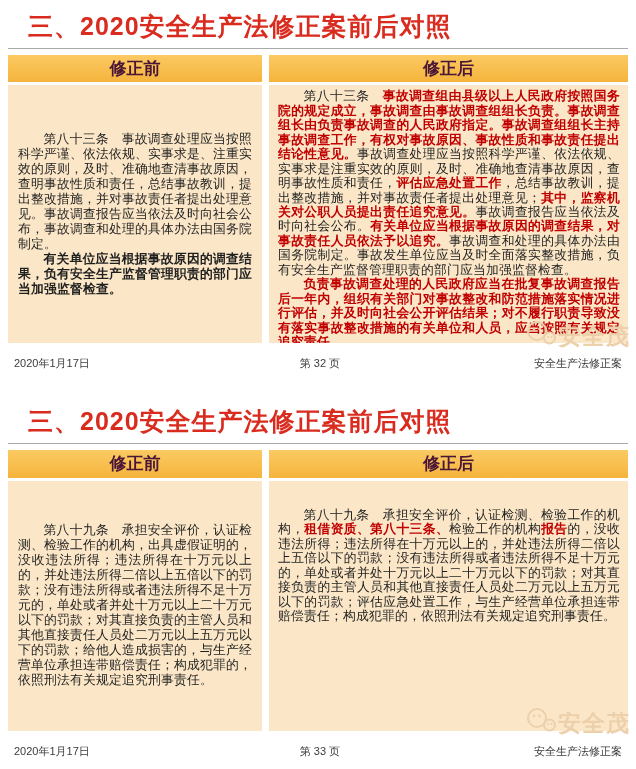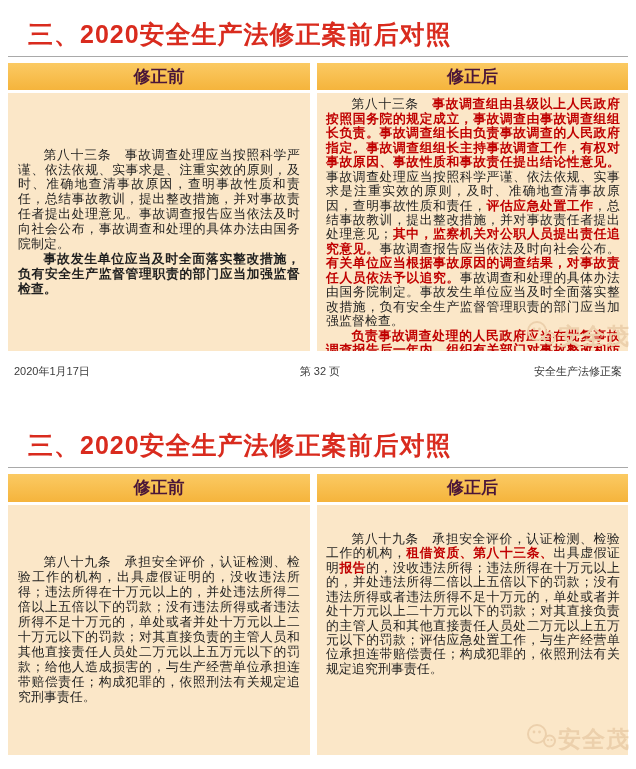--- a/index.html
+++ b/index.html
@@ -11,37 +11,37 @@
     --cell-bg:#fbe7c8;
     --body-text:#1f1f1f;
     --watermark:#ecd0ac;
   }
   *{box-sizing:border-box;}
   html,body{margin:0;padding:0;}
   body{
     width:636px;height:769px;overflow:hidden;background:#ffffff;
     font-family:"Liberation Sans","DejaVu Sans",sans-serif;
   }
-  .slide{position:relative;padding:8px 8px;}
+  .slide{position:relative;padding:0 8px;}
   .slide-1{margin-bottom:24px;}
   .slide-title{
     color:var(--accent-red,#d92b1e);
     font-size:25px;font-weight:bold;letter-spacing:1px;
     padding:11px 20px 5px 20px;line-height:1.2;
   }
   .title-rule{border:none;border-top:1px solid #a9a9a9;margin:2px 0 6px 0;}
   .cmp-table{display:flex;flex-direction:column;row-gap:3px;}
   .hdr-row,.body-row{display:flex;column-gap:7px;}
   .hdr-cell{
     background:linear-gradient(180deg,var(--header-bg-top,#fbca63),var(--header-bg-bottom,#f5b43c));
     color:var(--header-text,#4a1638);
     font-weight:bold;font-size:17px;text-align:center;
     padding:4px 0 3px 0;line-height:1.2;
   }
-  .col-before{width:302px;flex:none;}
+  .col-before{width:254px;flex:none;}
   .col-after{flex:1;}
   .body-cell{background:var(--cell-bg,#fbe7c8);overflow:hidden;}
   .before-cell{display:flex;flex-direction:column;justify-content:center;padding:6px 10px;}
   .after-cell{padding:4px 8px 4px 9px;}
   .slide-1 .body-row{height:258px;}
   .slide-2 .body-row{height:250px;justify-content:space-between;}
   .slide-2 .after-cell{padding-top:27px;}
   .para{
     margin:0;text-indent:2em;text-align:justify;
     font-size:12.8px;line-height:1.13;color:var(--body-text,#1f1f1f);
@@ -71,21 +71,21 @@
   <div class="slide-title">三、2020安全生产法修正案前后对照</div>
   <hr class="title-rule">
   <div class="cmp-table">
     <div class="hdr-row">
       <div class="hdr-cell col-before">修正前</div>
       <div class="hdr-cell col-after">修正后</div>
     </div>
     <div class="body-row">
       <div class="body-cell before-cell col-before">
           <p class="para"><span class="seg-normal">第八十三条　事故调查处理应当按照科学严谨、依法依规、实事求是、注重实效的原则，及时、准确地查清事故原因，查明事故性质和责任，总结事故教训，提出整改措施，并对事故责任者提出处理意见。事故调查报告应当依法及时向社会公布，事故调查和处理的具体办法由国务院制定。</span></p>
-          <p class="para"><span class="seg-bold">事故发生单位应当及时全面落实整改措施，负有安全生产监督管理职责的部门应当加强监督检查。</span></p>
+          <p class="para"><span class="seg-bold">有关单位应当根据事故原因的调查结果，负有安全生产监督管理职责的部门应当加强监督检查。</span></p>
         </div>
       <div class="body-cell after-cell col-after">
           <p class="para"><span class="seg-normal">第八十三条　</span><span class="seg-red">事故调查组由县级以上人民政府按照国务院的规定成立，事故调查由事故调查组组长负责。事故调查组长由负责事故调查的人民政府指定。事故调查组组长主持事故调查工作，有权对事故原因、事故性质和事故责任提出结论性意见。</span><span class="seg-normal">事故调查处理应当按照科学严谨、依法依规、实事求是注重实效的原则，及时、准确地查清事故原因，查明事故性质和责任，</span><span class="seg-red">评估应急处置工作</span><span class="seg-normal">，总结事故教训，提出整改措施，并对事故责任者提出处理意见；</span><span class="seg-red">其中，监察机关对公职人员提出责任追究意见。</span><span class="seg-normal">事故调查报告应当依法及时向社会公布。</span><span class="seg-red">有关单位应当根据事故原因的调查结果，对事故责任人员依法予以追究。</span><span class="seg-normal">事故调查和处理的具体办法由国务院制定。事故发生单位应当及时全面落实整改措施，负有安全生产监督管理职责的部门应当加强监督检查。</span></p>
           <p class="para"><span class="seg-red">负责事故调查处理的人民政府应当在批复事故调查报告后一年内，组织有关部门对事故整改和防范措施落实情况进行评估，并及时向社会公开评估结果；对不履行职责导致没有落实事故整改措施的有关单位和人员，应当按照有关规定追究责任。</span></p>
         </div>
     </div>
   </div>
   <div class="watermark">
     <span class="wm-icon">
       <svg width="32" height="26" viewBox="0 0 32 26">
@@ -112,21 +112,21 @@
   <div class="cmp-table">
     <div class="hdr-row">
       <div class="hdr-cell col-before">修正前</div>
       <div class="hdr-cell col-after">修正后</div>
     </div>
     <div class="body-row">
       <div class="body-cell before-cell col-before">
           <p class="para"><span class="seg-normal">第八十九条　承担安全评价，认证检测、检验工作的机构，出具虚假证明的，没收违法所得；违法所得在十万元以上的，并处违法所得二倍以上五倍以下的罚款；没有违法所得或者违法所得不足十万元的，单处或者并处十万元以上二十万元以下的罚款；对其直接负责的主管人员和其他直接责任人员处二万元以上五万元以下的罚款；给他人造成损害的，与生产经营单位承担连带赔偿责任；构成犯罪的，依照刑法有关规定追究刑事责任。</span></p>
         </div>
       <div class="body-cell after-cell col-after">
-          <p class="para"><span class="seg-normal">第八十九条　承担安全评价，认证检测、检验工作的机构，</span><span class="seg-red">租借资质、第八十三条、</span><span class="seg-normal">出具虚假证明</span><span class="seg-red">报告</span><span class="seg-normal">的，没收违法所得；违法所得在十万元以上的，并处违法所得二倍以上五倍以下的罚款；没有违法所得或者违法所得不足十万元的，单处或者并处十万元以上二十万元以下的罚款；对其直接负责的主管人员和其他直接责任人员处二万元以上五万元以下的罚款；评估应急处置工作，与生产经营单位承担连带赔偿责任；构成犯罪的，依照刑法有关规定追究刑事责任。</span></p>
+          <p class="para"><span class="seg-normal">第八十九条　承担安全评价，认证检测、检验工作的机构，</span><span class="seg-red">租借资质、第八十三条、</span><span class="seg-normal">检验工作的机构</span><span class="seg-red">报告</span><span class="seg-normal">的，没收违法所得；违法所得在十万元以上的，并处违法所得二倍以上五倍以下的罚款；没有违法所得或者违法所得不足十万元的，单处或者并处十万元以上二十万元以下的罚款；对其直接负责的主管人员和其他直接责任人员处二万元以上五万元以下的罚款；评估应急处置工作，与生产经营单位承担连带赔偿责任；构成犯罪的，依照刑法有关规定追究刑事责任。</span></p>
         </div>
     </div>
   </div>
   <div class="watermark">
     <span class="wm-icon">
       <svg width="32" height="26" viewBox="0 0 32 26">
         <circle cx="12" cy="11" r="9" fill="none" stroke="#ecd0ac" stroke-width="2"></circle>
         <circle cx="9" cy="9" r="1.4" fill="#ecd0ac"></circle>
         <circle cx="14.5" cy="9" r="1.4" fill="#ecd0ac"></circle>
         <circle cx="24.5" cy="18" r="5.5" fill="none" stroke="#ecd0ac" stroke-width="2"></circle>

